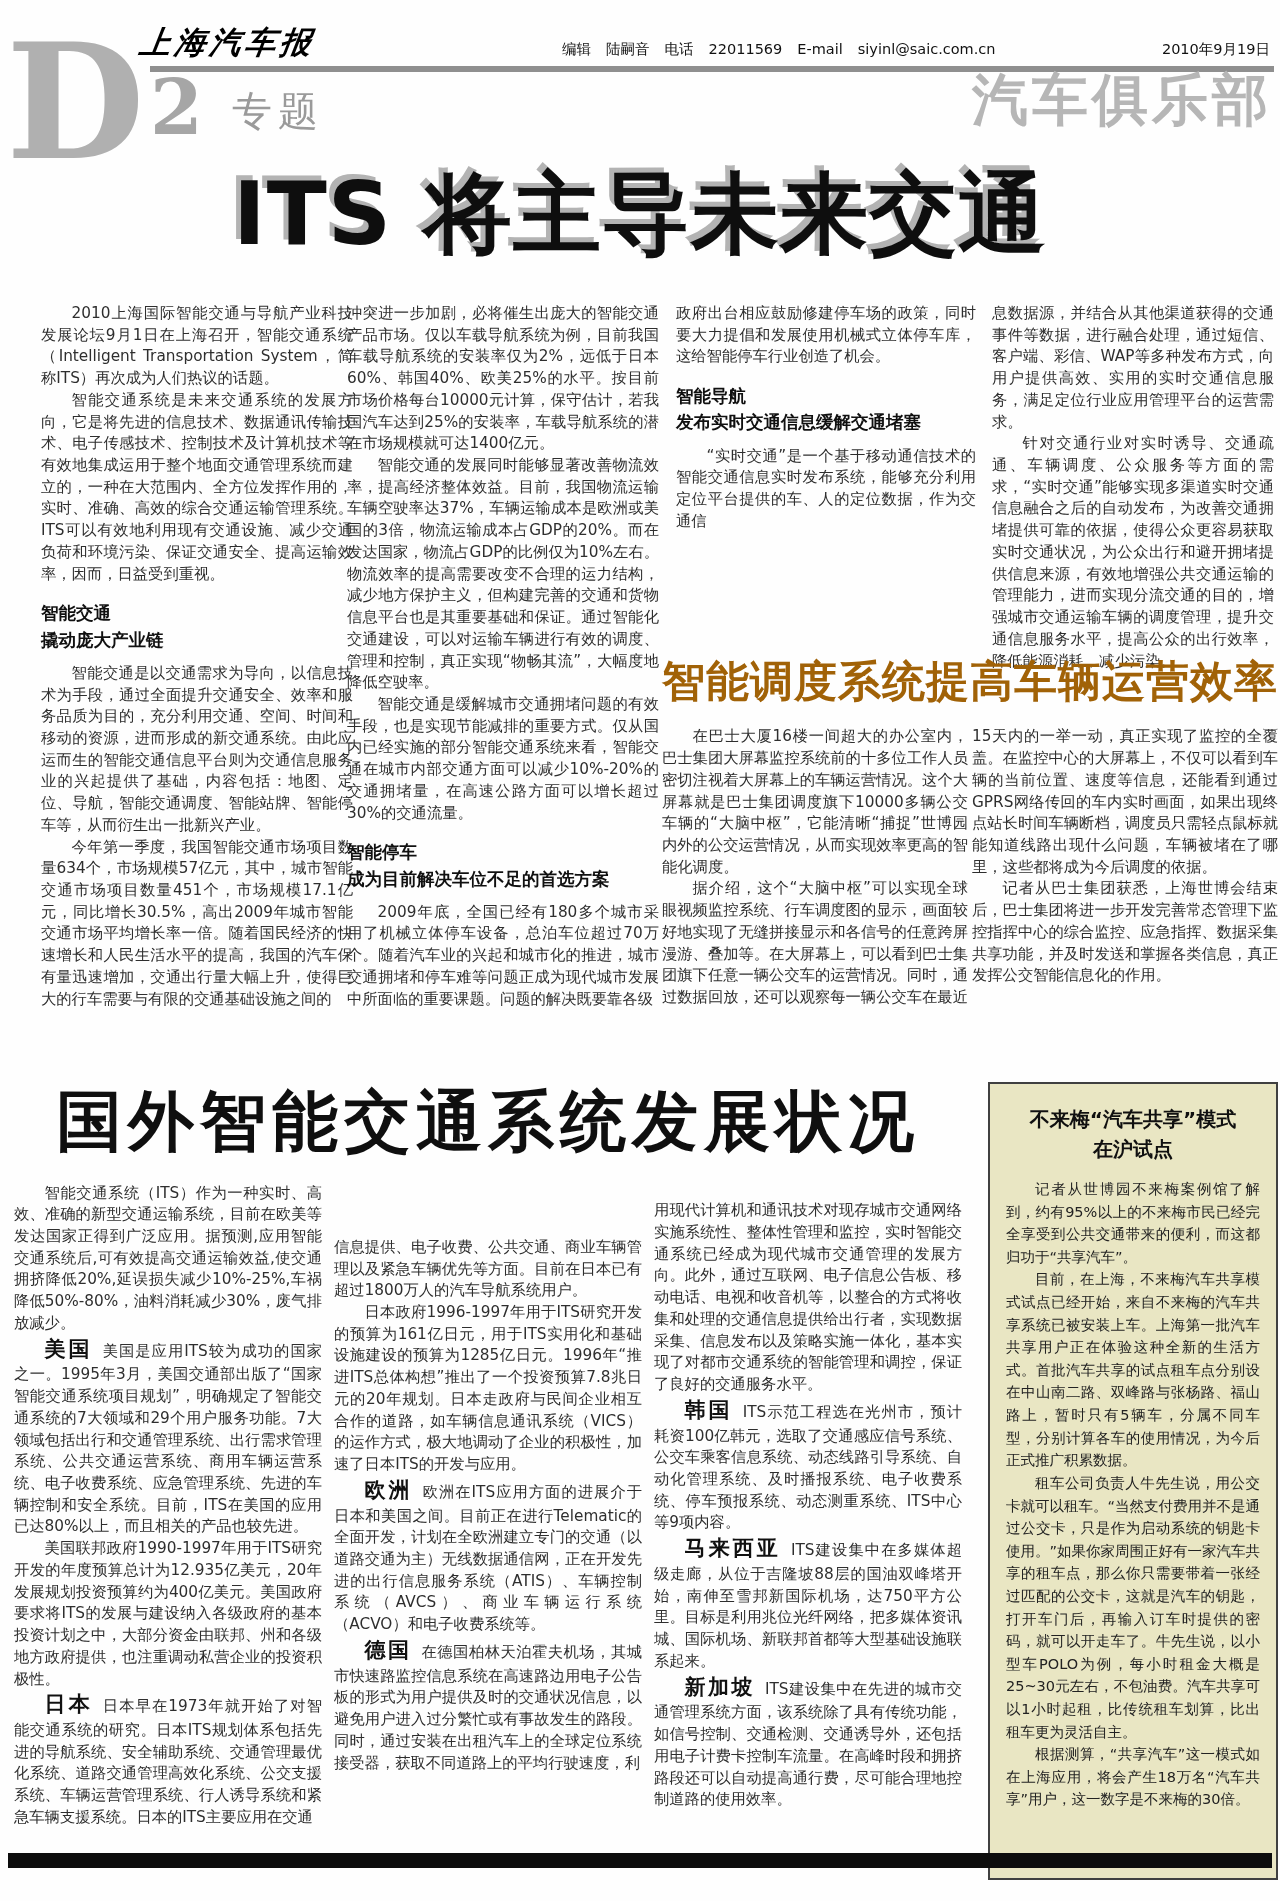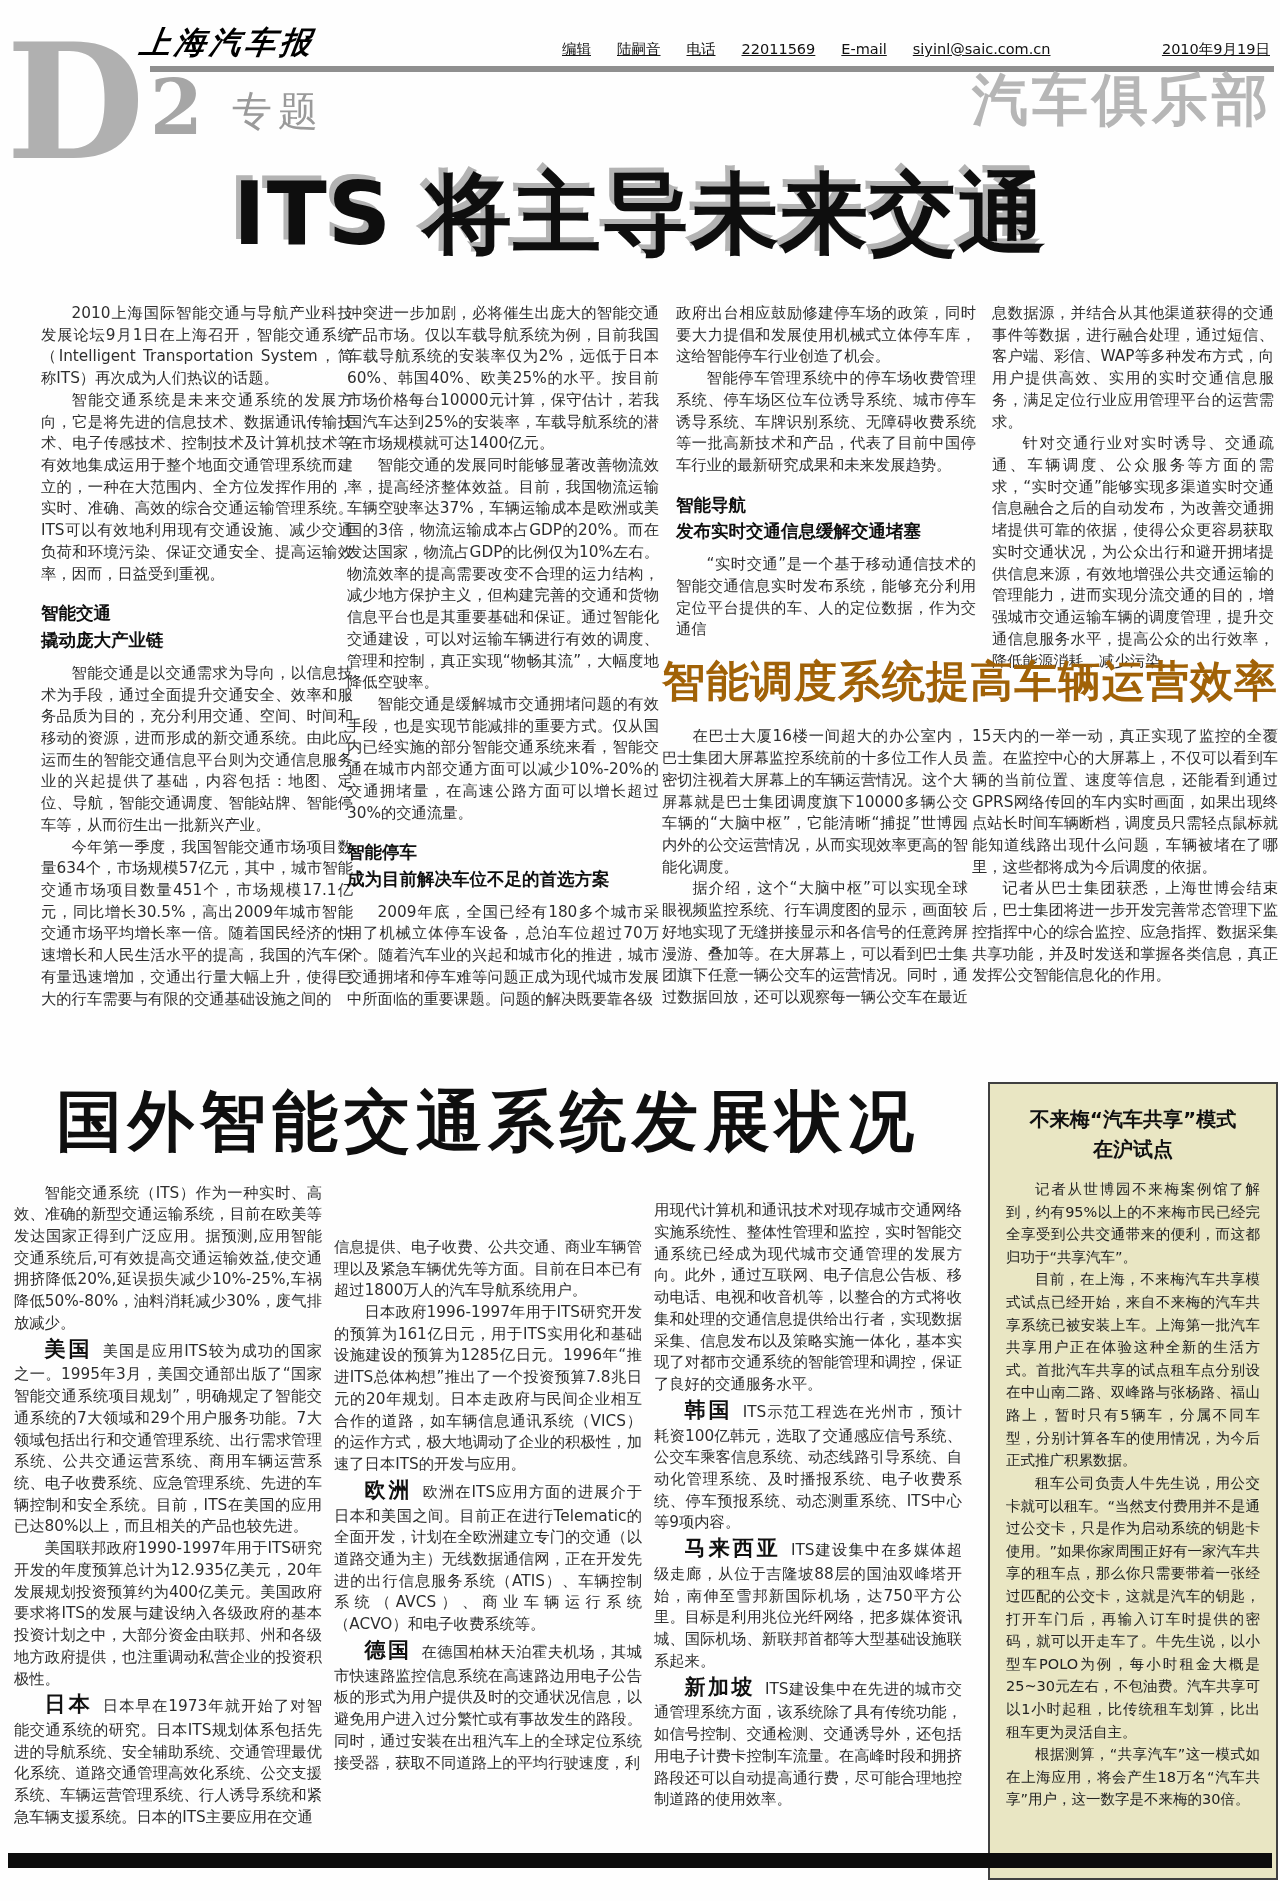--- a/index.html
+++ b/index.html
@@ -12,22 +12,22 @@
   .big-d {
     position:absolute; left:6px; top:26px; font-size:160px; line-height:0.95;
     font-weight:bold; color:#b0b0b0; font-family:"DejaVu Serif","Liberation Serif",serif;
   }
   .masthead {
     position:absolute; left:140px; top:22px; font-size:31px; font-weight:bold;
     font-style:italic; font-family:"DejaVu Serif","Liberation Serif",serif;
     letter-spacing:4px; color:#000; transform:skewX(-8deg);
   }
   .editor-line {
-    position:absolute; left:562px; top:40px; right:10px; display:flex; gap:26px;
-    font-size:14.5px; color:#111; align-items:baseline; white-space:nowrap;text-decoration:underline;
+    position:absolute; left:562px; top:40px; right:10px; display:flex; gap:15px;
+    font-size:14.5px; color:#111; align-items:baseline; white-space:nowrap;
   }
   .editor-line .date { margin-left:auto; }
   .header-rule { position:absolute; left:150px; right:6px; top:66px; height:6px; background:#8f8f8f; }
   .page-num {
     position:absolute; left:150px; top:70px; font-size:76px; font-weight:bold;
     color:#a6a6a6; line-height:1; font-family:"DejaVu Serif","Liberation Serif",serif;
   }
   .section-label { position:absolute; left:232px; top:84px; font-size:40px; color:#9a9a9a; letter-spacing:6px; }
   .club-label {
     position:absolute; right:8px; top:72px; font-size:56px; color:#b6b6b6;
@@ -118,21 +118,20 @@
     <p class="bodyp">智能交通是缓解城市交通拥堵问题的有效手段，也是实现节能减排的重要方式。仅从国内已经实施的部分智能交通系统来看，智能交通在城市内部交通方面可以减少10%-20%的交通拥堵量，在高速公路方面可以增长超过30%的交通流量。</p>
     <div class="colsub">
       <div>智能停车</div>
       <div>成为目前解决车位不足的首选方案</div>
     </div>
     <p class="bodyp">2009年底，全国已经有180多个城市采用了机械立体停车设备，总泊车位超过70万个。随着汽车业的兴起和城市化的推进，城市交通拥堵和停车难等问题正成为现代城市发展中所面临的重要课题。问题的解决既要靠各级</p>
   </div>
 
   <div class="a1c3">
     <p class="bodyp noindent">政府出台相应鼓励修建停车场的政策，同时要大力提倡和发展使用机械式立体停车库，这给智能停车行业创造了机会。</p>
-    <p class="bodyp">智能停车管理系统中的停车场收费管理系统、停车场区位车位诱导系统、城市停车诱导系统、车牌识别系统、无障碍收费系统等一批高新技术和产品，代表了目前中国停车行业的最新研究成果和未来发展趋势。</p>
     <div class="colsub">
       <div>智能导航</div>
       <div>发布实时交通信息缓解交通堵塞</div>
     </div>
     <p class="bodyp">“实时交通”是一个基于移动通信技术的智能交通信息实时发布系统，能够充分利用定位平台提供的车、人的定位数据，作为交通信</p>
   </div>
 
   <div class="a1c4">
     <p class="bodyp noindent">息数据源，并结合从其他渠道获得的交通事件等数据，进行融合处理，通过短信、客户端、彩信、WAP等多种发布方式，向用户提供高效、实用的实时交通信息服务，满足定位行业应用管理平台的运营需求。</p>
     <p class="bodyp">针对交通行业对实时诱导、交通疏通、车辆调度、公众服务等方面的需求，“实时交通”能够实现多渠道实时交通信息融合之后的自动发布，为改善交通拥堵提供可靠的依据，使得公众更容易获取实时交通状况，为公众出行和避开拥堵提供信息来源，有效地增强公共交通运输的管理能力，进而实现分流交通的目的，增强城市交通运输车辆的调度管理，提升交通信息服务水平，提高公众的出行效率，降低能源消耗，减少污染。</p>

